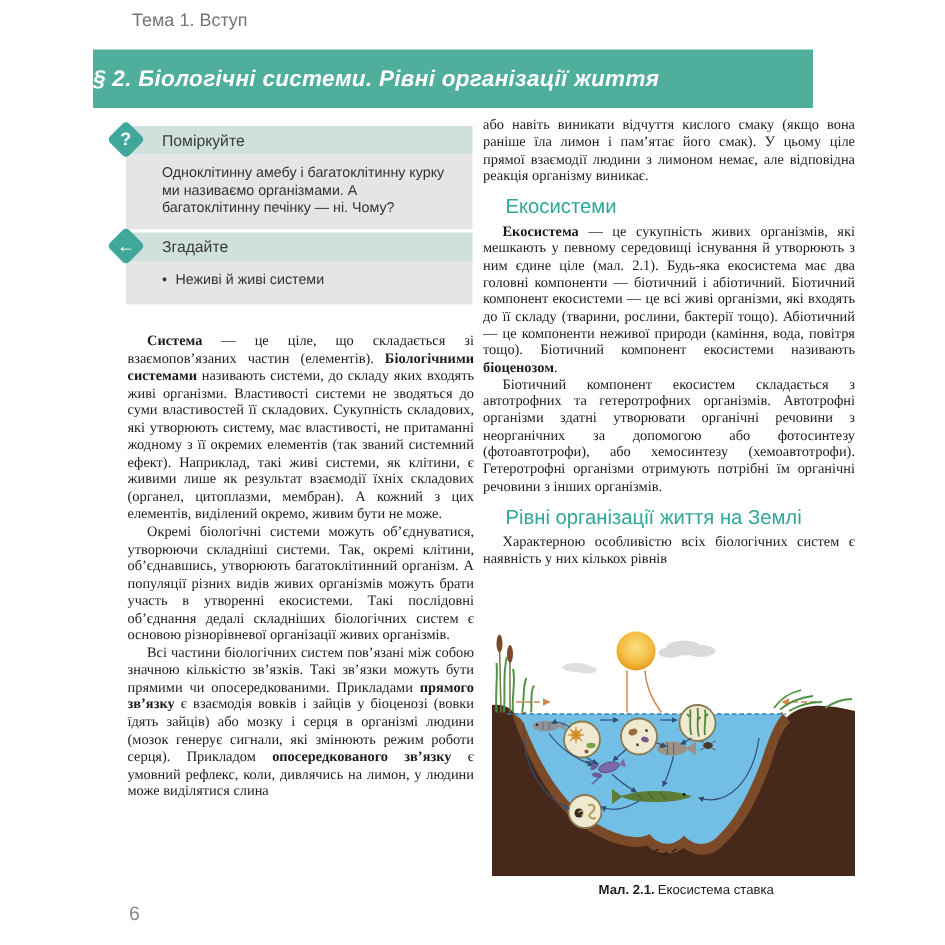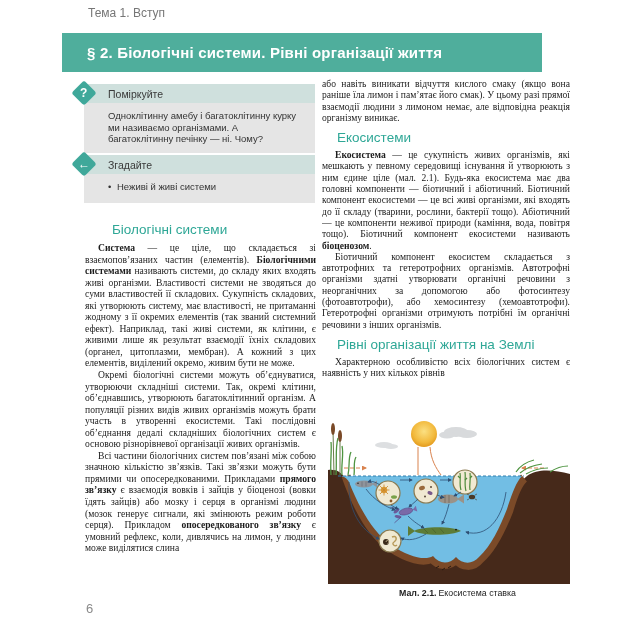--- a/index.html
+++ b/index.html
@@ -1,21 +1,21 @@
 <!DOCTYPE html>
 <html lang="uk"><head>
 <meta charset="utf-8">
 <style>
   html,body{margin:0;padding:0;background:#fff;}
   .page{position:relative;width:630px;height:630px;background:#ffffff;overflow:hidden;
         font-family:"Liberation Sans",sans-serif;color:#1c1c1c;}
   .running-head{position:absolute;left:88px;top:6px;font-size:12px;color:#767676;}
   .banner{position:absolute;left:62px;top:33px;width:480px;height:39px;box-sizing:border-box;
           background:#4fae9c;color:#fff;font-size:15px;font-weight:bold;line-height:39px;
-          padding-left:25px;letter-spacing:.2px;}
+          letter-spacing:.2px;font-style:italic;}
   
   .sidebox{position:absolute;left:84px;width:231px;}
   .box-ponder{top:84px;}
   .box-recall{top:155px;}
   .box-header{position:relative;height:19px;background:#cfe0dd;display:flex;align-items:center;
               padding-left:24px;font-size:10.5px;color:#3a3a3a;}
   .diamond{position:absolute;left:-9px;top:0;width:18px;height:18px;background:#3fa89a;
            transform:rotate(45deg);border-radius:3px;display:flex;align-items:center;justify-content:center;}
   .diamond span{transform:rotate(-45deg);color:#fff;font-size:12px;font-weight:bold;line-height:1;}
   .box-body{background:#e5e5e5;padding:7px 12px 8px 24px;font-size:9.5px;line-height:11.5px;color:#333;}
@@ -67,28 +67,27 @@
       <span>Згадайте</span>
     </div>
     <div class="box-body">
       <ul>
         <li>Неживі й живі системи</li>
       </ul>
     </div>
   </div>
 
   <div class="col col-left">
-    <h3>Біологічні системи</h3>
     <p><b>Система</b><span> — це ціле, що складається зі взаємопов’язаних частин (елементів). </span><b>Біологічними системами</b><span> називають системи, до складу яких входять живі організми. Властивості системи не зводяться до суми властивостей її складових. Сукупність складових, які утворюють систему, має властивості, не притаманні жодному з її окремих елементів (так званий системний ефект). Наприклад, такі живі системи, як клітини, є живими лише як результат взаємодії їхніх складових (органел, цитоплазми, мембран). А кожний з цих елементів, виділений окремо, живим бути не може.</span></p>
     <p>Окремі біологічні системи можуть об’єднуватися, утворюючи складніші системи. Так, окремі клітини, об’єднавшись, утворюють багатоклітинний організм. А популяції різних видів живих організмів можуть брати участь в утворенні екосистеми. Такі послідовні об’єднання дедалі складніших біологічних систем є основою різнорівневої організації живих організмів.</p>
     <p><span>Всі частини біологічних систем пов’язані між собою значною кількістю зв’язків. Такі зв’язки можуть бути прямими чи опосередкованими. Прикладами </span><b>прямого зв’язку</b><span> є взаємодія вовків і зайців у біоценозі (вовки їдять зайців) або мозку і серця в організмі людини (мозок генерує сигнали, які змінюють режим роботи серця). Прикладом </span><b>опосередкованого зв’язку</b><span> є умовний рефлекс, коли, дивлячись на лимон, у людини може виділятися слина</span></p>
   </div>
 
   <div class="col col-right">
-    <p class="noindent">або навіть виникати відчуття кислого смаку (якщо вона раніше їла лимон і пам’ятає його смак). У цьому разі прямої взаємодії людини з лимоном немає, але відповідна реакція організму виникає.</p>
+    <p class="noindent">або навіть виникати відчуття кислого смаку (якщо вона раніше їла лимон і пам’ятає його смак). У цьому ціле прямої взаємодії людини з лимоном немає, але відповідна реакція організму виникає.</p>
     <h3>Екосистеми</h3>
     <p><b>Екосистема</b><span> — це сукупність живих організмів, які мешкають у певному середовищі існування й утворюють з ним єдине ціле (мал. 2.1). Будь-яка екосистема має два головні компоненти — біотичний і абіотичний. Біотичний компонент екосистеми — це всі живі організми, які входять до її складу (тварини, рослини, бактерії тощо). Абіотичний — це компоненти неживої природи (каміння, вода, повітря тощо). Біотичний компонент екосистеми називають </span><b>біоценозом</b><span>.</span></p>
     <p>Біотичний компонент екосистем складається з автотрофних та гетеротрофних організмів. Автотрофні організми здатні утворювати органічні речовини з неорганічних за допомогою або фотосинтезу (фотоавтотрофи), або хемосинтезу (хемоавтотрофи). Гетеротрофні організми отримують потрібні їм органічні речовини з інших організмів.</p>
     <h3>Рівні організації життя на Землі</h3>
     <p>Характерною особливістю всіх біологічних систем є наявність у них кількох рівнів</p>
   </div>
 
   <div class="figure">
     <svg width="242" height="164" viewBox="0 0 242 164">
       <defs>

